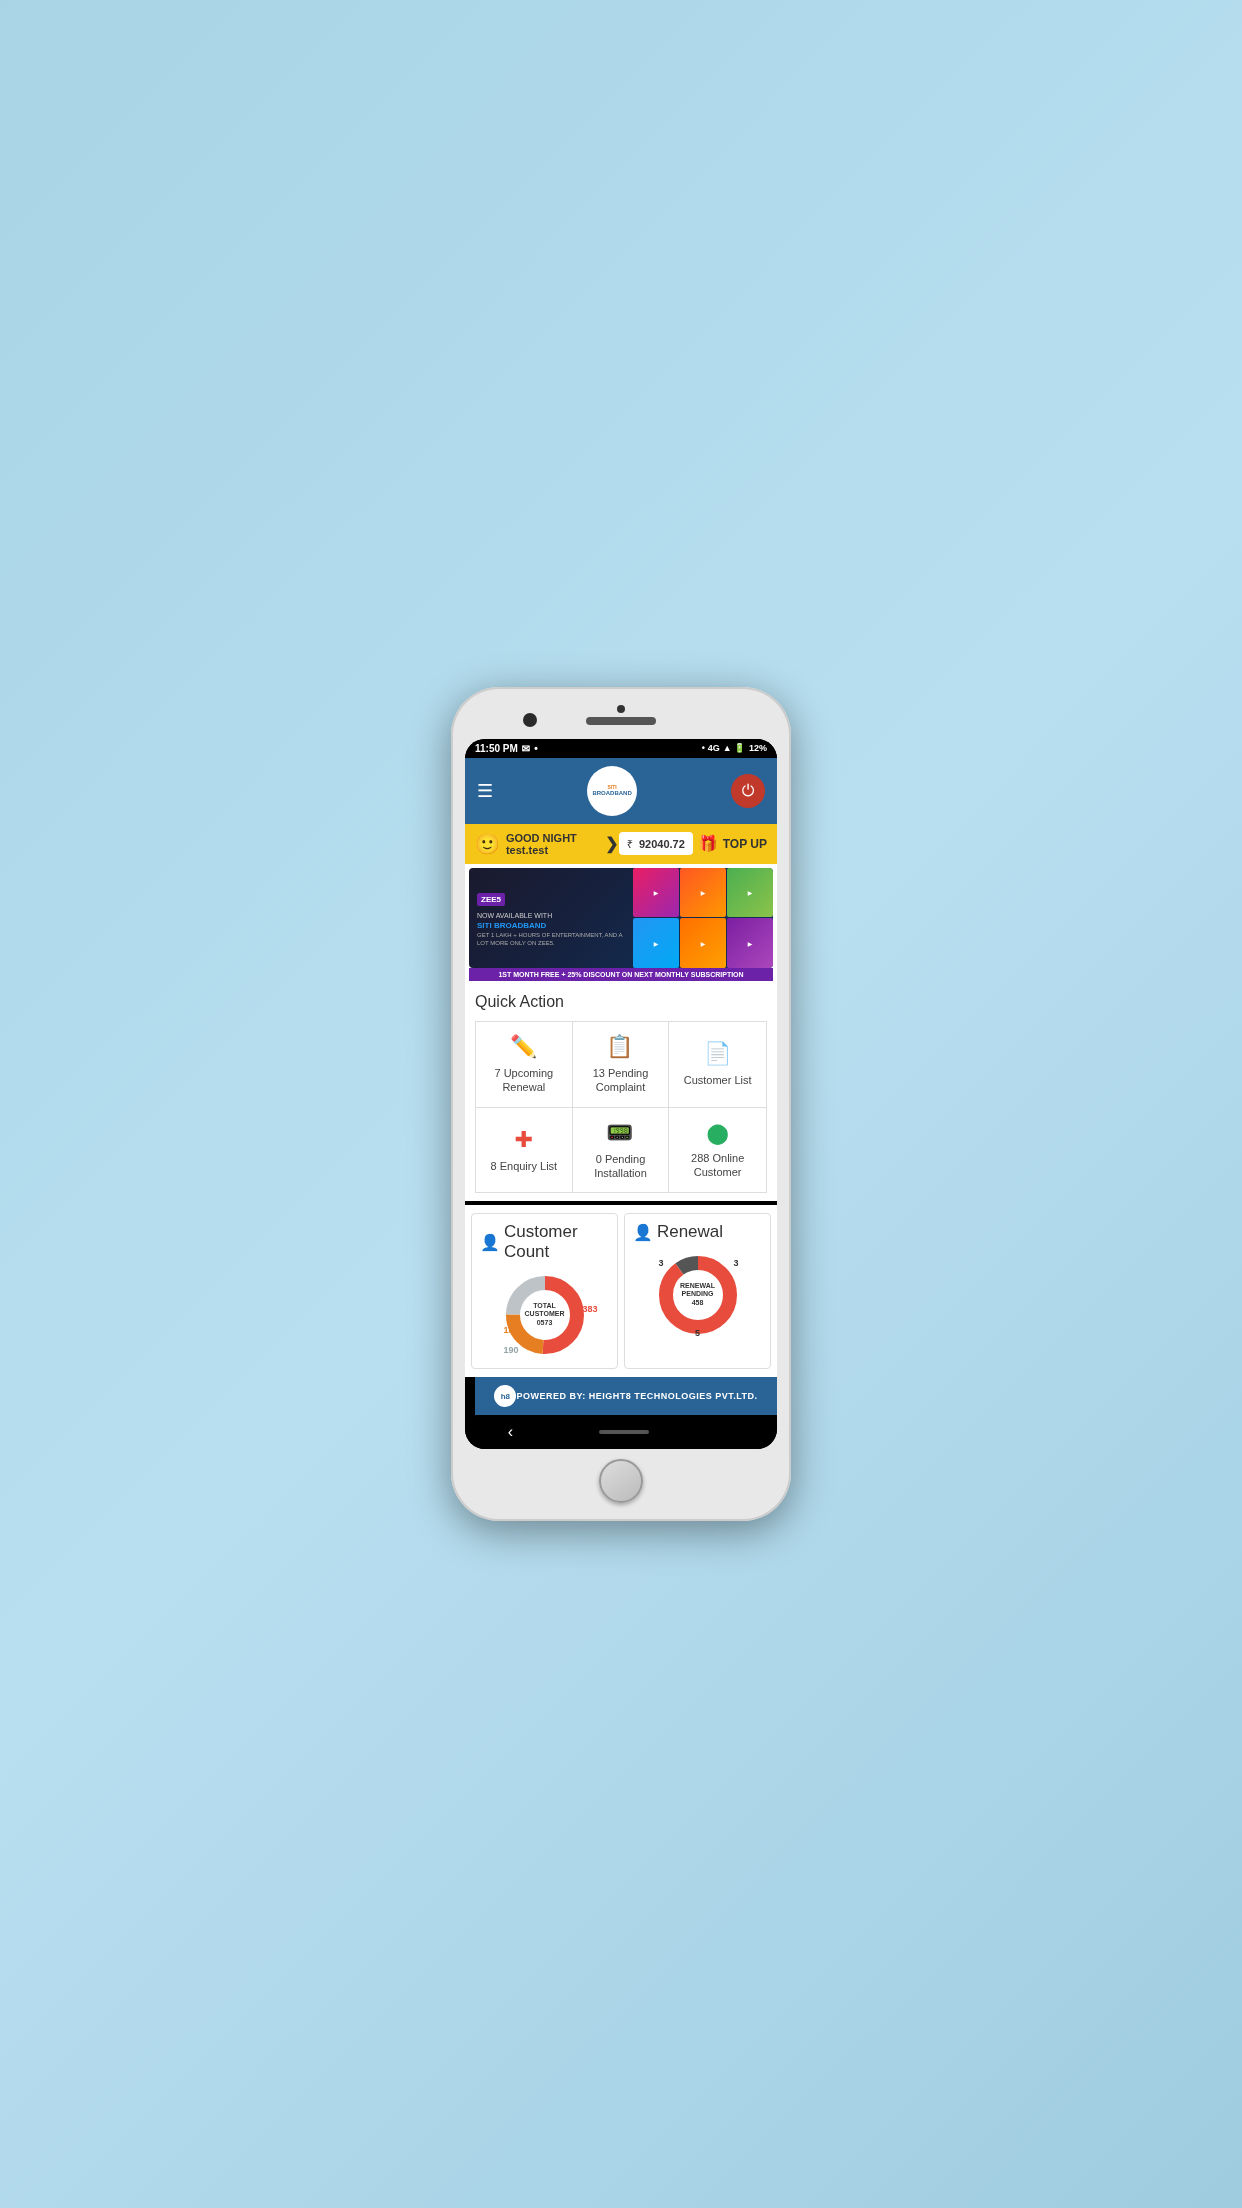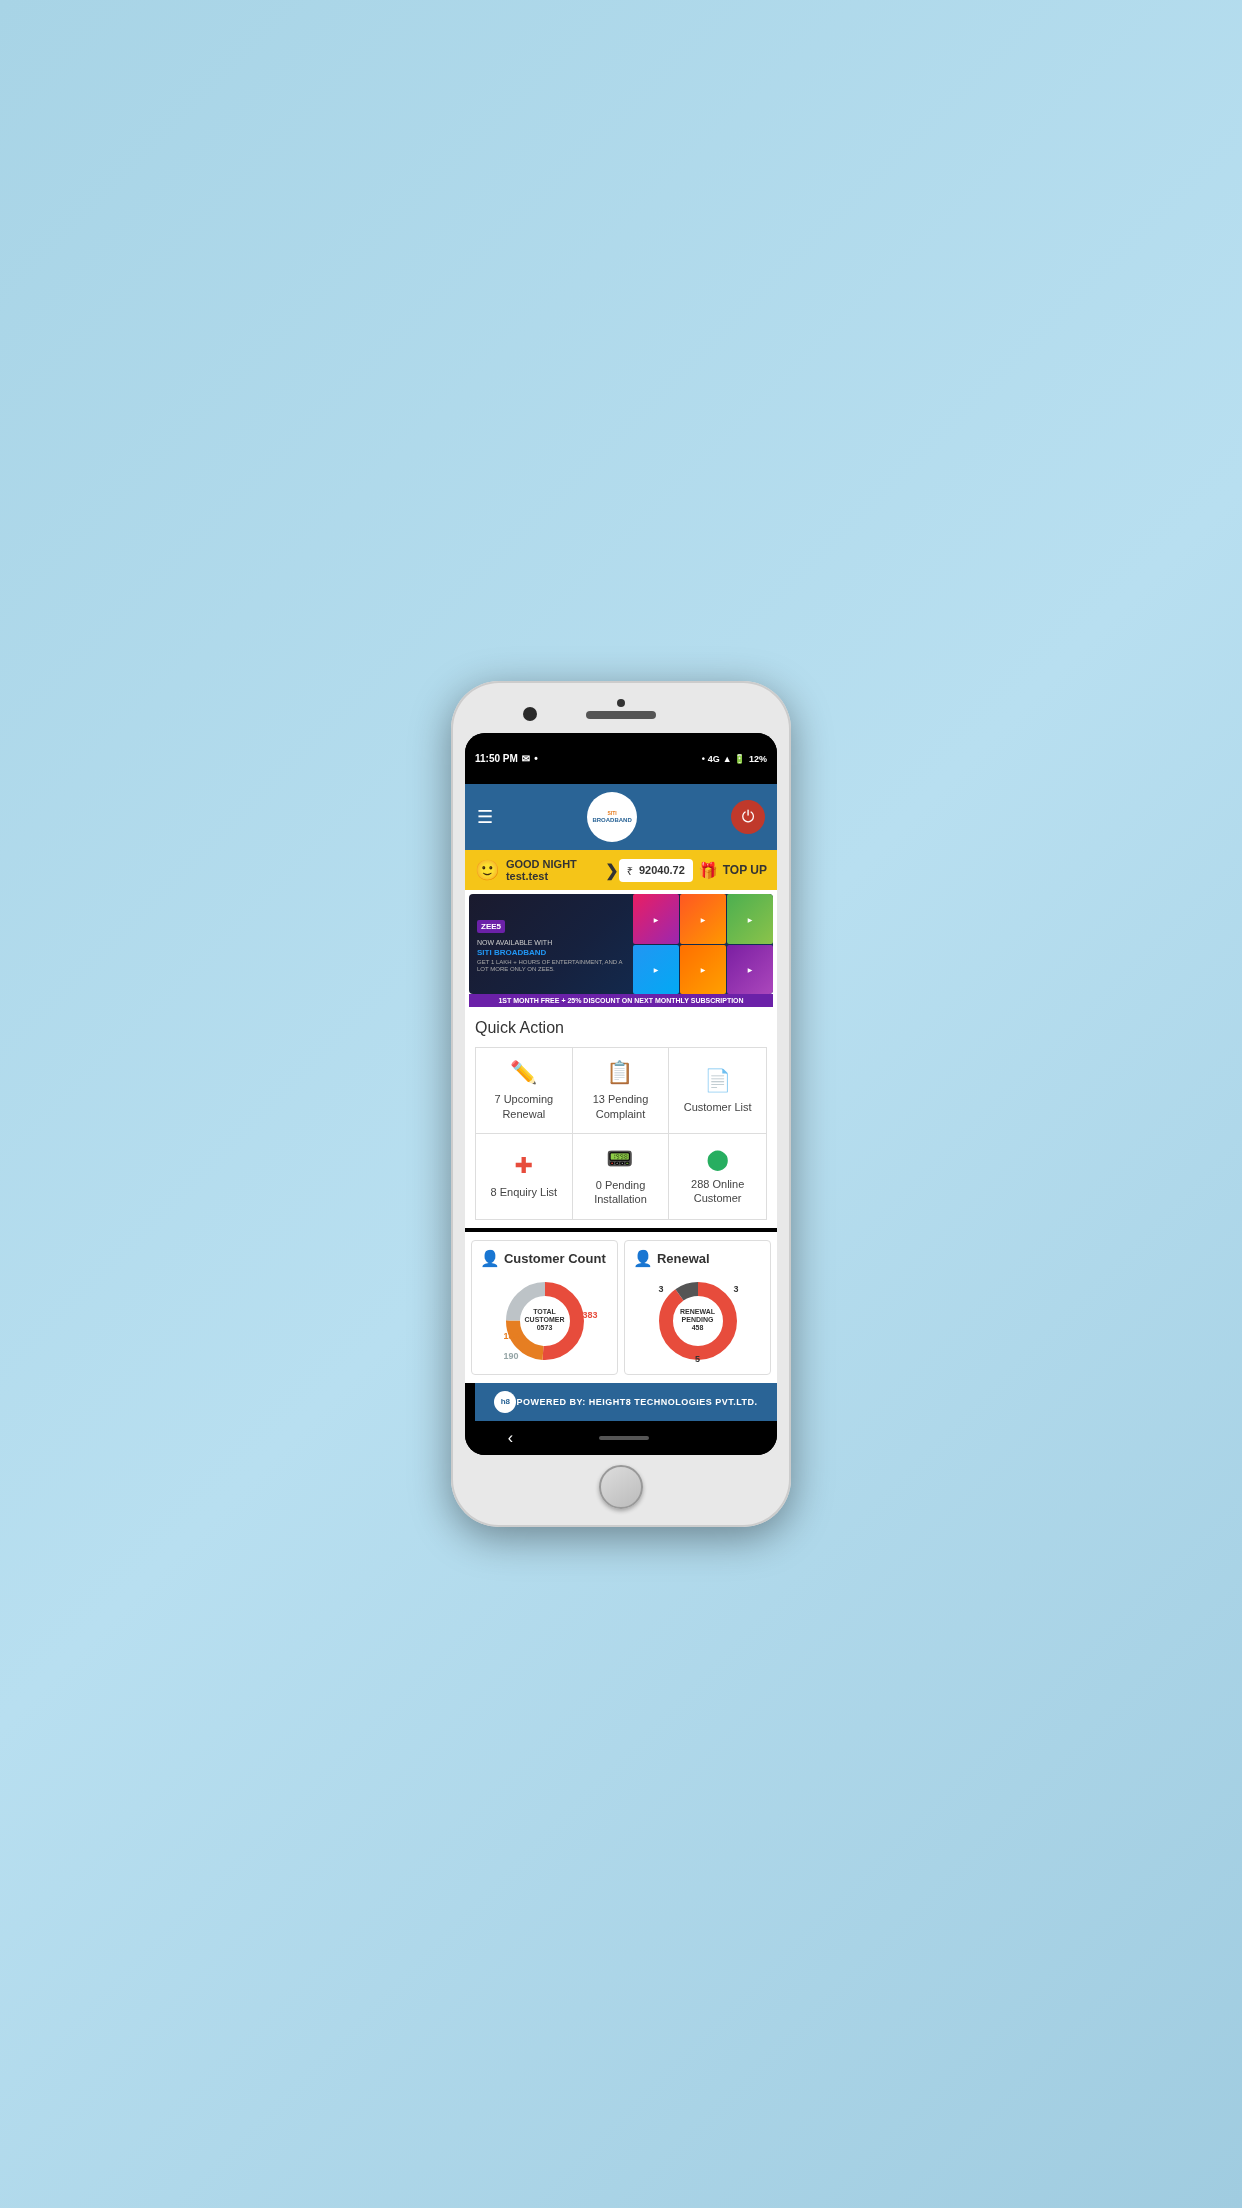--- a/index.html
+++ b/index.html
@@ -51,21 +51,21 @@
       border-radius: 20px;
       overflow: hidden;
       width: 100%;
     }
     .status-bar {
       background: #000;
       color: #fff;
       display: flex;
       justify-content: space-between;
       align-items: center;
-      padding: 20px 10px;
+      padding: 4px 10px;
       font-size: 10px;
       font-weight: bold;
     }
     .status-left { display: flex; align-items: center; gap: 4px; }
     .status-right { display: flex; align-items: center; gap: 3px; font-size: 9px; }
     .header {
       background: #2a6496;
       display: flex;
       align-items: center;
       justify-content: space-between;
@@ -241,21 +241,21 @@
       border-radius: 4px;
       padding: 8px;
     }
     .chart-header {
       display: flex;
       align-items: center;
       gap: 4px;
       margin-bottom: 8px;
     }
     .chart-person-icon { font-size: 16px; color: #2a6496; }
-    .chart-title { font-size: 13px; font-weight: bold; color: #333; }
+    .chart-title { font-size: 17px; font-weight: normal; color: #333; }
     .donut-container {
       position: relative;
       width: 90px;
       height: 90px;
       margin: 0 auto;
     }
     .donut-svg { width: 90px; height: 90px; }
     .donut-center-text {
       position: absolute;
       top: 50%;

